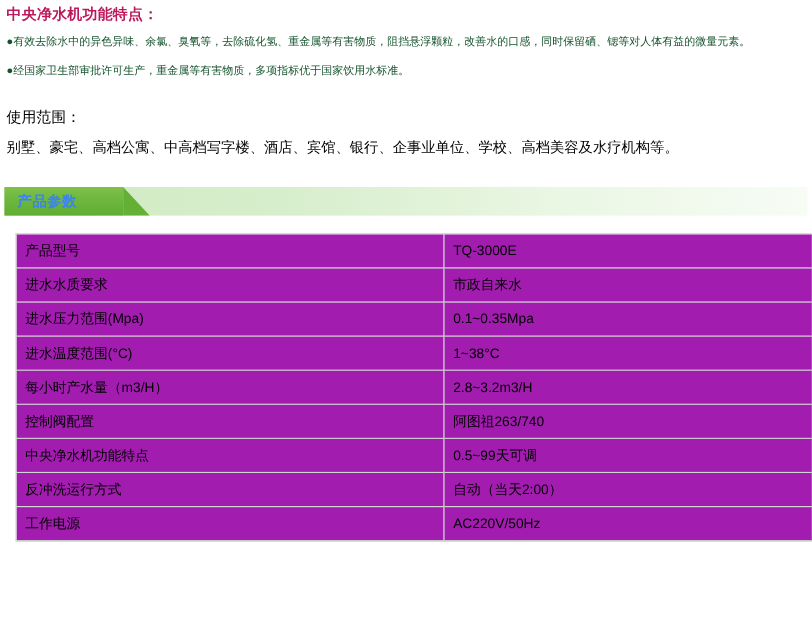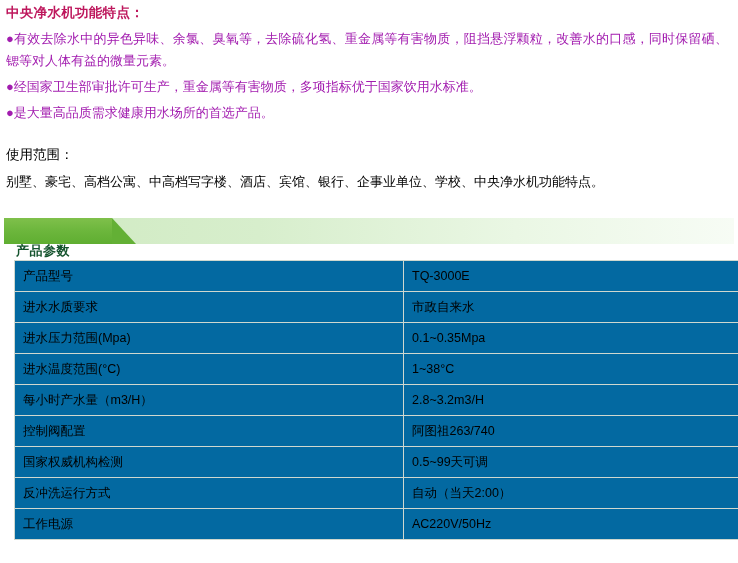--- a/index.html
+++ b/index.html
@@ -26,23 +26,23 @@
     font-weight: bold;
     font-size: 13.5px;
     color: #be185d;
     margin: 4px 0 6px 2px;
     letter-spacing: 0.3px;
   }
   .bullets {
     margin: 0 0 0 2px;
   }
   .bullet-line {
-    font-size: 13px;
+    font-size: 10px;
     line-height: 22px;
-    color: #a21caf;
+    color: #14532d;
     margin-bottom: 4px;
     text-align: justify;
     padding-right: 6px;
   }
   .scope-heading {
     font-weight: normal;
     font-size: 13.5px;
     margin: 22px 0 8px 2px;
   }
   .scope-text {
@@ -82,66 +82,64 @@
     border-style: solid;
     border-width: 26px 0 0 24px;
     border-color: transparent transparent transparent #63b035;
   }
   .banner-label {
     position: absolute;
     left: 12px;
     top: 0;
     height: 26px;
     line-height: 26px;
-    color: #14532d;
+    color: #3b82f6;
     font-weight: bold;
     font-size: 13px;
     letter-spacing: 0.5px;
     z-index: 3;
-    margin-top: 20px;
   }
   
   table.spec {
     margin-top: 16px;
     border-collapse: collapse;
     width: 712px;
     margin-left: 10px;
     table-layout: fixed;
   }
   table.spec td {
     border: 1px solid #cfd8cf;
     height: 26px;
     padding: 2px 8px;
     font-size: 12.5px;
     color: #000;
     vertical-align: middle;
-    background: #0369a1;
+    background: #a21caf;
   }
   table.spec td.key {
     width: 372px;
   }
   table.spec td.val {
     width: 338px;
   }
 </style>
 </head>
 <body>
 
 <div class="page">
 
   <div class="section-heading">中央净水机功能特点：</div>
 
   <div class="bullets">
     <div class="bullet-line">●有效去除水中的异色异味、余氯、臭氧等，去除硫化氢、重金属等有害物质，阻挡悬浮颗粒，改善水的口感，同时保留硒、锶等对人体有益的微量元素。</div>
     <div class="bullet-line">●经国家卫生部审批许可生产，重金属等有害物质，多项指标优于国家饮用水标准。</div>
-    <div class="bullet-line">●是大量高品质需求健康用水场所的首选产品。</div>
   </div>
 
   <div class="scope-heading">使用范围：</div>
-  <div class="scope-text">别墅、豪宅、高档公寓、中高档写字楼、酒店、宾馆、银行、企事业单位、学校、中央净水机功能特点。</div>
+  <div class="scope-text">别墅、豪宅、高档公寓、中高档写字楼、酒店、宾馆、银行、企事业单位、学校、高档美容及水疗机构等。</div>
 
   <div class="param-banner">
     <div class="banner-bar"></div>
     <div class="banner-left"></div>
     <div class="banner-slant"></div>
     <div class="banner-label">产品参数</div>
   </div>
 
   <table class="spec">
     <tbody>
@@ -163,21 +161,21 @@
       </tr>
       <tr>
         <td class="key">每小时产水量（m3/H）</td>
         <td class="val">2.8~3.2m3/H</td>
       </tr>
       <tr>
         <td class="key">控制阀配置</td>
         <td class="val">阿图祖263/740</td>
       </tr>
       <tr>
-        <td class="key">国家权威机构检测</td>
+        <td class="key">中央净水机功能特点</td>
         <td class="val">0.5~99天可调</td>
       </tr>
       <tr>
         <td class="key">反冲洗运行方式</td>
         <td class="val">自动（当天2:00）</td>
       </tr>
       <tr>
         <td class="key">工作电源</td>
         <td class="val">AC220V/50Hz</td>
       </tr>

